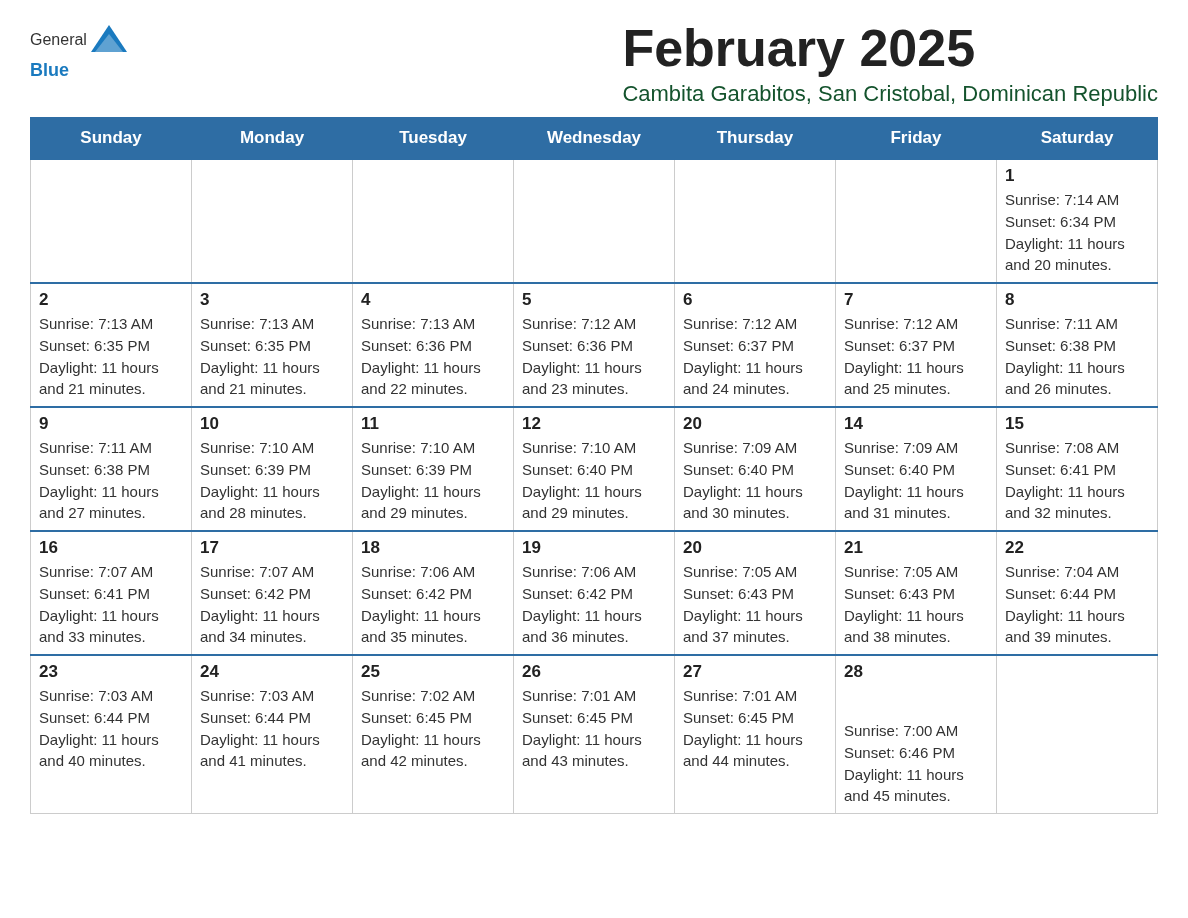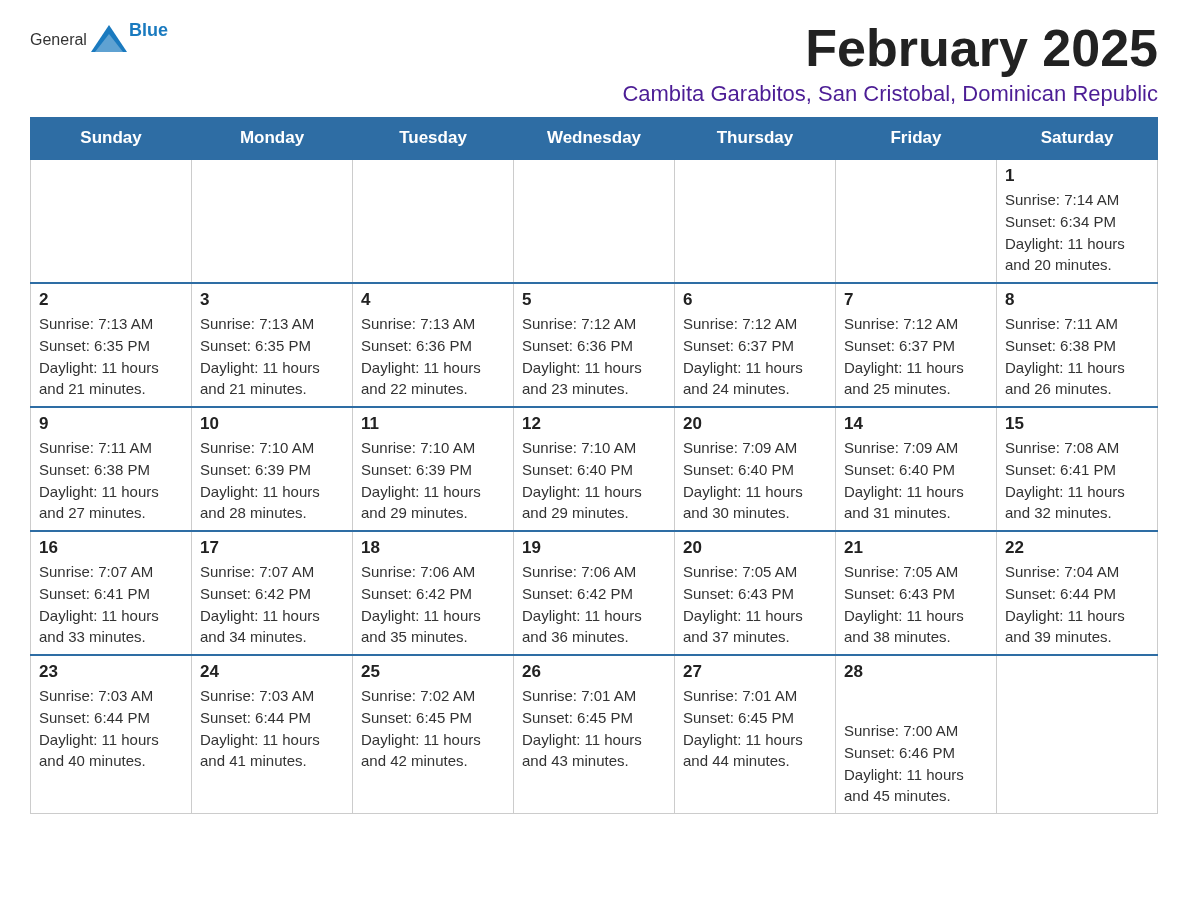--- a/index.html
+++ b/index.html
@@ -11,43 +11,43 @@
       min-height: 918px;
     }
     .header {
       display: flex;
       justify-content: space-between;
       align-items: flex-start;
       margin-bottom: 8px;
     }
     .logo {
       display: flex;
-      flex-direction: row;
+      flex-direction: column;
       align-items: flex-start;
     }
     .logo-general {
       color: #333;
     }
     .logo-blue {
       color: #1a7abf;
       font-size: 18px;
       font-weight: bold;
     }
     .title-area {
-      text-align: right;
+      text-align: left;
     }
     .month-title {
       font-size: 52px;
       font-weight: bold;
       color: #222;
       line-height: 1.1;
     }
     .location-title {
       font-size: 22px;
-      color: #4c1d95;
+      color: #14532d;
       margin-top: 4px;
     }
     .calendar-table {
       width: 100%;
       border-collapse: collapse;
       margin-top: 10px;
     }
     .calendar-table th {
       background-color: #2e6da4;
       color: #fff;

